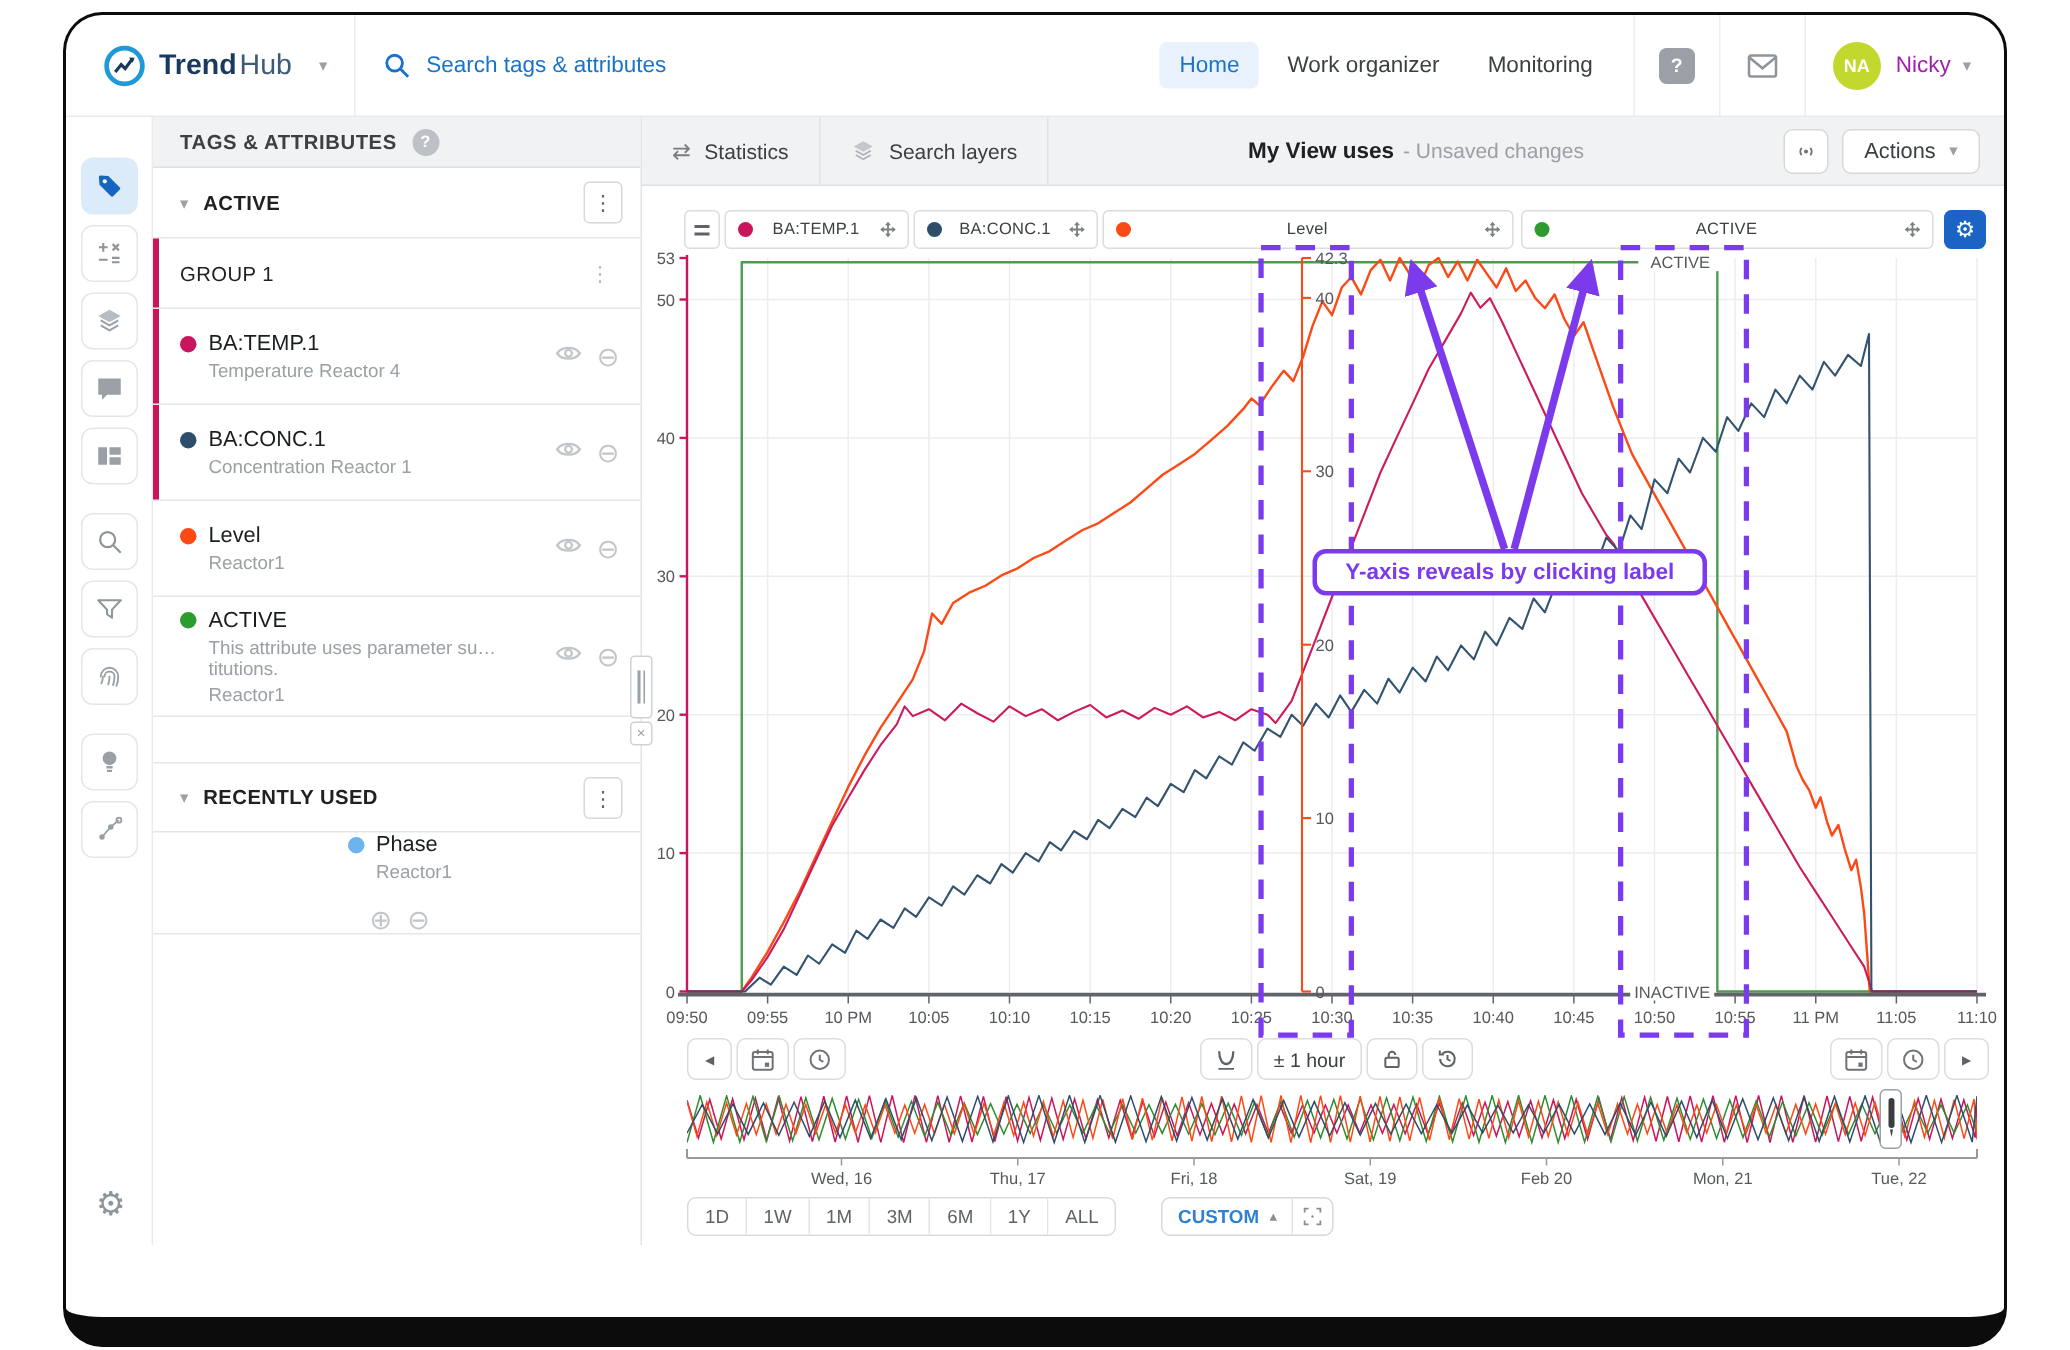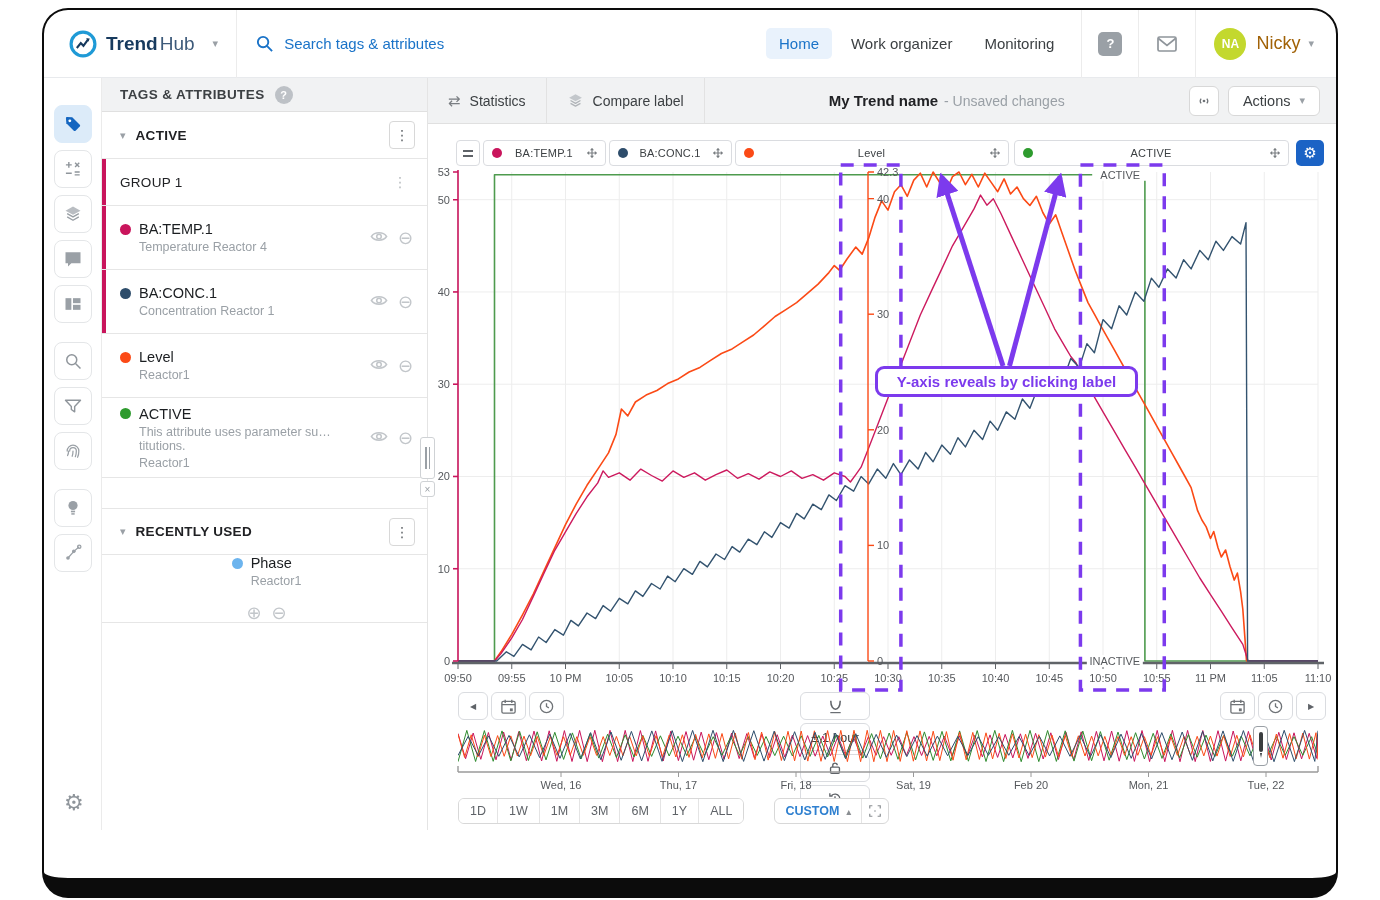--- a/index.html
+++ b/index.html
@@ -17,21 +17,21 @@
   .search { display:flex; align-items:center; gap:10px; padding-left:18px; flex:1; }
   .search-ph { color:#1a73c8; font-size:15px; }
   .nav { display:flex; align-items:center; gap:6px; margin-right:14px; }
   .nav-item { font-size:15px; color:#3c4043; padding:7px 13px; border-radius:5px; cursor:pointer; }
   .nav-item.active { background:#e9f2fc; color:#1a73c8; }
   .help-btn { width:24px; height:24px; background:#9aa0a6; border-radius:5px; color:#fff; font-weight:bold;
     font-size:13px; display:flex; align-items:center; justify-content:center; margin:0 16px; }
   .mail-btn { margin:0 16px; display:flex; }
   .avatar { width:32px; height:32px; border-radius:50%; background:#c3d82e; color:#fff; font-weight:bold; font-size:12px;
     display:flex; align-items:center; justify-content:center; margin:0 10px 0 18px; }
-  .username { font-size:18px; color:#a16207; }
+  .username { font-size:15px; color:#a21caf; }
   .topbar .right-caret { margin:0 22px 0 8px; }
 
   
   .content { display:flex; height:800px; position:relative; }
   .rail { width:58px; border-right:1px solid #ebebeb; height:752px; padding:27px 0 0 10px; position:relative; }
   .rail-btn { width:38px; height:38px; border:1px solid #e4e6e8; border-radius:8px; background:#fff;
     display:flex; align-items:center; justify-content:center; margin-bottom:7px; cursor:pointer; }
   .rail-btn.active { background:#dcebf9; border-color:#dcebf9; }
   .rail-gap { height:12px; }
   .rail-gear { position:absolute; left:20px; top:712px; font-size:22px; color:#8f959b; cursor:pointer; }
@@ -365,24 +365,24 @@
         <span class="vh-btn">
           <span class="vh-swap">⇄</span>
           <span>Statistics</span>
         </span>
         <span class="vh-btn">
           <svg width="17" height="17" viewBox="0 0 24 24" fill="none" stroke="#b0b4b8" stroke-width="1.8" stroke-linejoin="round">
             <path d="M12 3 21 8 12 13 3 8Z" fill="#c3c7cb" stroke="none"></path>
               <path d="M5 12 12 16 19 12"></path>
               <path d="M5 16 12 20 19 16"></path>
           </svg>
-          <span>Compare label</span>
+          <span>Search layers</span>
         </span>
         <span class="vh-title">
-          <b>My Trend name</b><span class="vh-sub">- Unsaved changes</span>
+          <b>My View uses</b><span class="vh-sub">- Unsaved changes</span>
         </span>
         <span class="vh-right">
           <span class="live-btn">
             <svg width="18" height="18" viewBox="0 0 24 24" fill="none" stroke="#6f7377" stroke-width="1.6">
               <circle cx="12" cy="12" r="1.8" fill="#6f7377" stroke="none"></circle>
               <path d="M8.2 8.8a5 5 0 0 0 0 6.4 M15.8 8.8a5 5 0 0 1 0 6.4"></path>
             </svg>
           </span>
           <span class="actions-btn">
             <span>Actions</span>
@@ -549,21 +549,21 @@
                 <rect x="10.5" y="11" width="3" height="3" fill="#6f7377" stroke="none"></rect>
               </svg>
           </span>
           <span class="tb-btn">
             <svg width="17" height="17" viewBox="0 0 18 18" fill="none" stroke="#6f7377" stroke-width="1.4">
                 <circle cx="9" cy="9" r="6.5"></circle>
                 <path d="M9 5.5V9l2.5 1.5"></path>
               </svg>
           </span>
         </span>
-        <span class="tb-group" style="left:372px;flex-direction:column;">
+        <span class="tb-group" style="left:372px;">
           <span class="tb-btn">
             <svg width="17" height="17" viewBox="0 0 18 18" fill="none" stroke="#5f6368" stroke-width="1.6">
                 <path d="M4 3c0 6 2.5 9 5 9s5-3 5-9"></path>
                 <path d="M3.5 15.5h11" stroke-width="1.2"></path>
               </svg>
           </span>
           <span class="tb-btn" style="min-width:70px;">± 1 hour</span>
           <span class="tb-btn">
             <svg width="16" height="16" viewBox="0 0 18 18" fill="none" stroke="#5f6368" stroke-width="1.5">
                 <rect x="4" y="8" width="10" height="7" rx="1.2"></rect>

